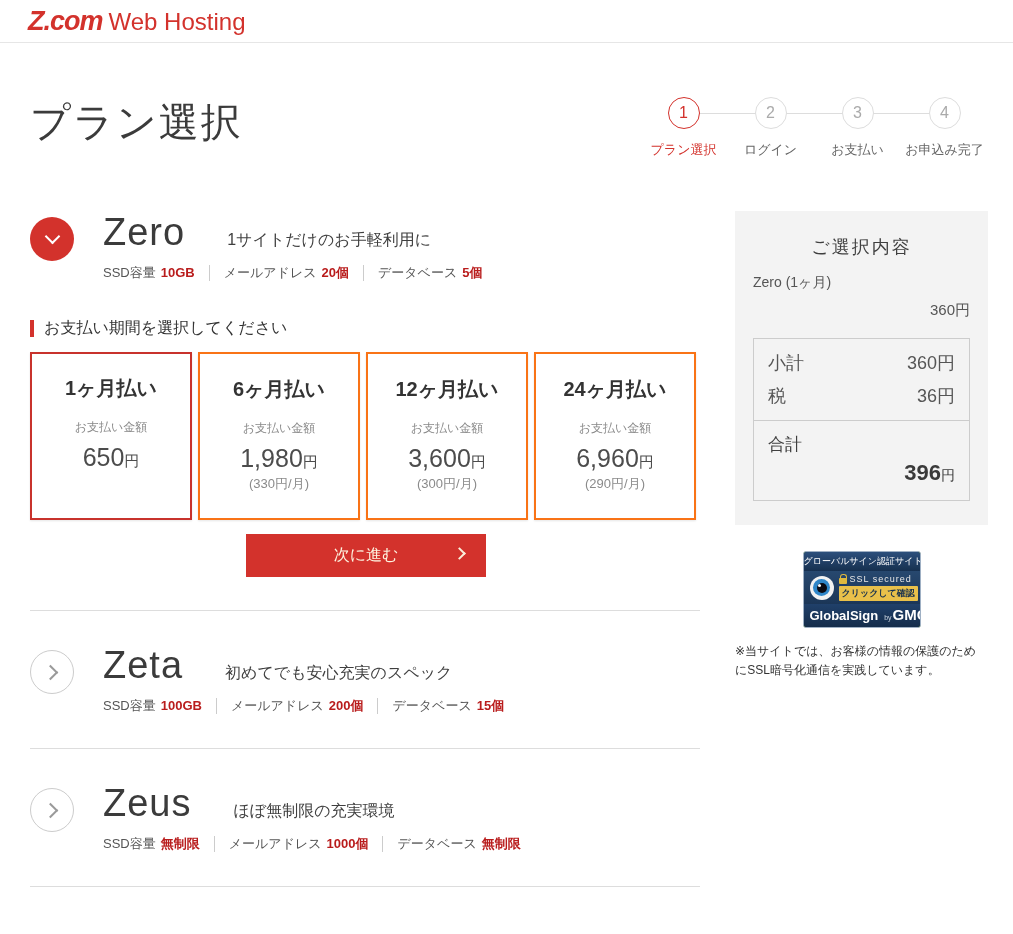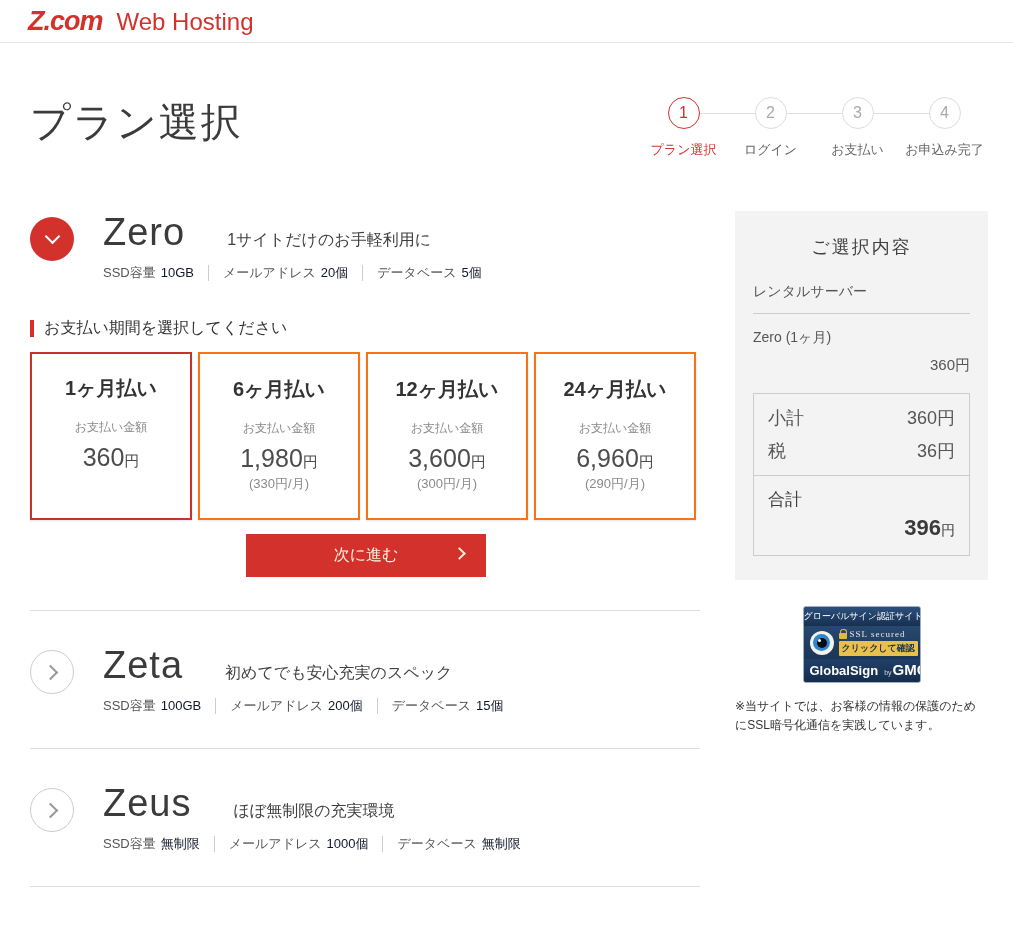--- a/index.html
+++ b/index.html
@@ -6,21 +6,21 @@
   html,body { width:1013px; }
   body {
     font-family:"Liberation Sans","DejaVu Sans",sans-serif;
     background:#fff; color:#3a3a3a; width:1013px; height:934px; overflow:hidden;
   }
   .page { width:1013px; height:934px; position:relative; background:#fff; }
 
   
   .topbar { height:43px; display:flex; align-items:center; padding-left:28px;
             border-bottom:1px solid #e6e6e6; background:#fff; }
-  .logo { display:flex; align-items:baseline; gap:14px; color:#d3322c; }
+  .logo { display:flex; align-items:baseline; gap:6px; color:#d3322c; }
   .logo .zcom { font-size:27px; font-weight:bold; font-style:italic; letter-spacing:-1px; }
   .logo .sub  { font-size:24px; font-weight:normal; letter-spacing:0px; }
 
   .content { padding:0 25px 0 30px; }
 
   
   .title-row { display:flex; justify-content:space-between; align-items:flex-start; margin-top:52px; }
   h1.page-title { font-size:40px; font-weight:normal; color:#3b3b3b; letter-spacing:2px; }
   .steps { display:flex; margin-top:2px; }
   .step { width:87px; display:flex; flex-direction:column; align-items:center; position:relative; }
@@ -46,21 +46,21 @@
   .toggle.closed { background:#fff; border:1px solid #ccc; }
   .chev { display:inline-block; width:11px; height:11px; border-right:2px solid #fff; border-bottom:2px solid #fff; }
   .chev.down { transform:rotate(45deg); margin-top:-5px; }
   .chev.right { transform:rotate(-45deg); margin-left:-4px; border-color:#9a9a9a; }
   .plan-main { margin-left:29px; }
   .plan-title-line { display:flex; align-items:baseline; }
   .plan-name { font-size:38px; color:#3b3b3b; font-weight:normal; letter-spacing:1px; }
   .plan-desc { font-size:16px; color:#3f3f3f; margin-left:42px; }
   .plan-specs { margin-top:10px; font-size:13px; color:#555; display:flex; align-items:flex-end; }
   .spec { display:flex; align-items:baseline; }
-  .spec .val { color:#0f172a; font-weight:normal; margin-left:5px; }
+  .spec .val { color:#b91c1c; font-weight:bold; margin-left:5px; }
   .spec-sep { width:1px; height:16px; background:#ccc; margin:0 14px; align-self:center; }
 
   
   .pay-heading { margin-top:36px; display:flex; align-items:center; }
   .pay-heading .bar { width:4px; height:17px; background:#d3322c; margin-right:10px; }
   .pay-heading .txt { font-size:16px; color:#333; }
   .cards { display:flex; gap:6px; margin-top:13px; }
   .card { width:162px; height:168px; background:#fff; border:2px solid #f97316;
     box-shadow:0 1px 2px rgba(0,0,0,0.10); text-align:center; padding-top:22px; cursor:pointer; }
   .card.selected { border:2px solid #c8322c; padding-top:21px; }
@@ -106,21 +106,21 @@
   .seal-mid { display:flex; align-items:center; padding:3px 4px 3px 6px;
     background:linear-gradient(#27486f,#1b3657); }
   .eye { width:24px; height:24px; border-radius:50%; background:#f2f2f2; flex:0 0 24px;
     display:flex; align-items:center; justify-content:center; }
   .iris { width:17px; height:17px; border-radius:50%; background:#2f86c8;
     display:flex; align-items:center; justify-content:center; }
   .pupil { width:10px; height:10px; border-radius:50%; background:#0a0a12; position:relative; }
   .pupil::after { content:""; position:absolute; top:1px; left:1px; width:3px; height:3px;
     border-radius:50%; background:#fff; }
   .seal-mid-right { margin-left:5px; }
-  .ssl-line { display:flex; align-items:center; gap:3px;font-family:Liberation Serif, serif; }
+  .ssl-line { display:flex; align-items:center; gap:3px; }
   .lock { width:8px; height:6px; background:#e0b93e; border-radius:1px; position:relative; margin-top:3px; }
   .lock::before { content:""; position:absolute; top:-4px; left:1.5px; width:5px; height:4px;
     border:1.5px solid #e0b93e; border-bottom:none; border-radius:3px 3px 0 0; }
   .ssl-text { color:#e8e8e8; font-size:9px; letter-spacing:1px; }
   .click-badge { margin-top:2px; background:#e9c04a; color:#17314f; font-size:9px;
     font-weight:bold; padding:1px 3px; border-radius:1px; white-space:nowrap; }
   .seal-bottom { display:flex; align-items:baseline; padding:2px 6px 4px;
     background:linear-gradient(#20406a,#152d4b); }
   .gs-brand { color:#fff; font-weight:bold; font-size:13px; letter-spacing:0; }
   .gs-by { color:#cdd6e2; font-size:7px; margin-left:6px; }
@@ -198,21 +198,21 @@
 
         <div class="pay-heading">
           <span class="bar"></span>
           <span class="txt">お支払い期間を選択してください</span>
         </div>
 
         <div class="cards">
           <div class="card selected">
             <div class="ctitle">1ヶ月払い</div>
             <div class="clabel">お支払い金額</div>
-            <div class="cprice"><span class="num">360</span><span class="unit">円</span></div>
+            <div class="cprice"><span class="num">650</span><span class="unit">円</span></div>
           </div>
           <div class="card">
             <div class="ctitle">6ヶ月払い</div>
             <div class="clabel">お支払い金額</div>
             <div class="cprice"><span class="num">1,980</span><span class="unit">円</span></div>
             <div class="cmonthly">(330円/月)</div>
           </div>
           <div class="card">
             <div class="ctitle">12ヶ月払い</div>
             <div class="clabel">お支払い金額</div>
@@ -296,21 +296,20 @@
 
         <hr class="divider">
 
         
 
       </div>
 
       <div class="right-col">
         <div class="summary-panel">
           <div class="summary-title">ご選択内容</div>
-          <div class="summary-cat">レンタルサーバー</div>
           <div class="summary-item">Zero (1ヶ月)</div>
           <div class="summary-item-price">360円</div>
 
           <div class="totals-box">
             <div class="totals-top">
               <div class="t-row">
                 <span>小計</span>
                 <span>360円</span>
               </div>
               <div class="t-row">

